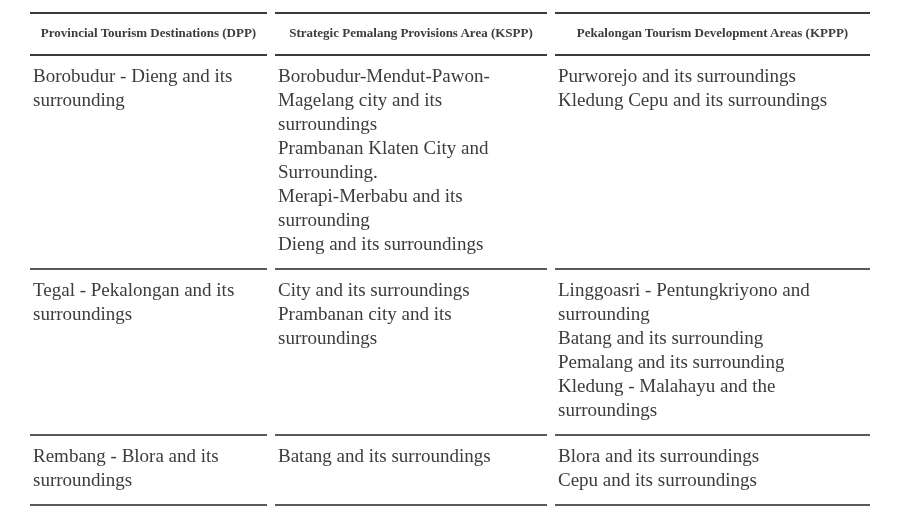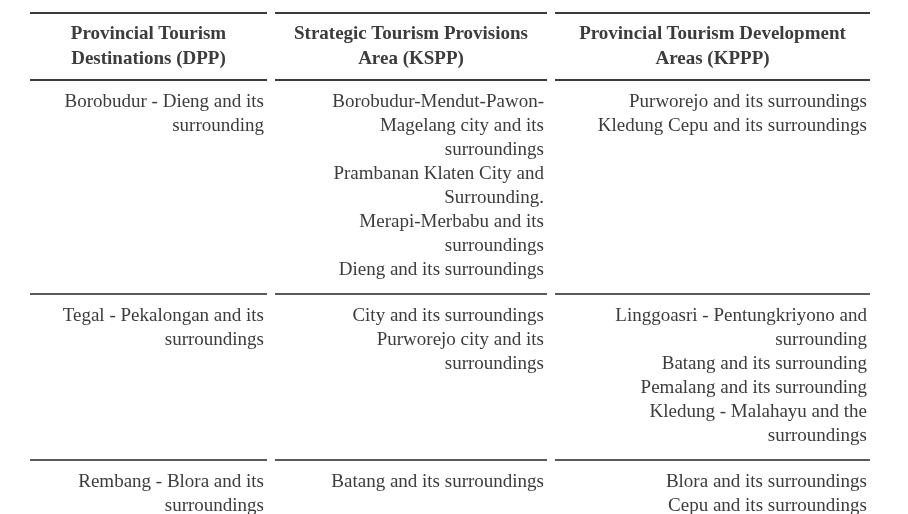--- a/index.html
+++ b/index.html
@@ -31,73 +31,73 @@
     font-size: 19px;
     line-height: 24px;
   }
   th {
     border-top: 2px solid var(--rule-dark);
     border-bottom: 2px solid var(--rule-dark);
     font-weight: bold;
     text-align: center;
     vertical-align: top;
     padding: 6px 4px 9px 4px;
-    font-size: 19px;
+    font-size: 13px;
     line-height: 25px;
   }
   td {
     border-bottom: 2px solid var(--rule-light);
     vertical-align: top;
-    text-align: right;
+    text-align: left;
     padding: 8px 3px 12px 3px;
   }
   .cell-item {
     margin: 0;
   }
 </style>
 </head>
 <body>
 
 <div class="page">
   <table class="tourism-table">
     <colgroup>
       <col style="width:237px">
       <col style="width:272px">
       <col style="width:315px">
     </colgroup>
     <thead>
       <tr>
         <th>Provincial Tourism Destinations (DPP)</th>
-        <th>Strategic Tourism Provisions Area (KSPP)</th>
-        <th>Provincial Tourism Development Areas (KPPP)</th>
+        <th>Strategic Pemalang Provisions Area (KSPP)</th>
+        <th>Pekalongan Tourism Development Areas (KPPP)</th>
       </tr>
     </thead>
     <tbody>
         <tr>
           <td>
             <div class="cell-item">Borobudur - Dieng and its surrounding</div>
           </td>
           <td>
             <div class="cell-item">Borobudur-Mendut-Pawon-Magelang city and its surroundings</div>
             <div class="cell-item">Prambanan Klaten City and Surrounding.</div>
-            <div class="cell-item">Merapi-Merbabu and its surroundings</div>
+            <div class="cell-item">Merapi-Merbabu and its surrounding</div>
             <div class="cell-item">Dieng and its surroundings</div>
           </td>
           <td>
             <div class="cell-item">Purworejo and its surroundings</div>
             <div class="cell-item">Kledung Cepu and its surroundings</div>
           </td>
         </tr>
         <tr>
           <td>
             <div class="cell-item">Tegal - Pekalongan and its surroundings</div>
           </td>
           <td>
             <div class="cell-item">City and its surroundings</div>
-            <div class="cell-item">Purworejo city and its surroundings</div>
+            <div class="cell-item">Prambanan city and its surroundings</div>
           </td>
           <td>
             <div class="cell-item">Linggoasri - Pentungkriyono and surrounding</div>
             <div class="cell-item">Batang and its surrounding</div>
             <div class="cell-item">Pemalang and its surrounding</div>
             <div class="cell-item">Kledung - Malahayu and the surroundings</div>
           </td>
         </tr>
         <tr>
           <td>

